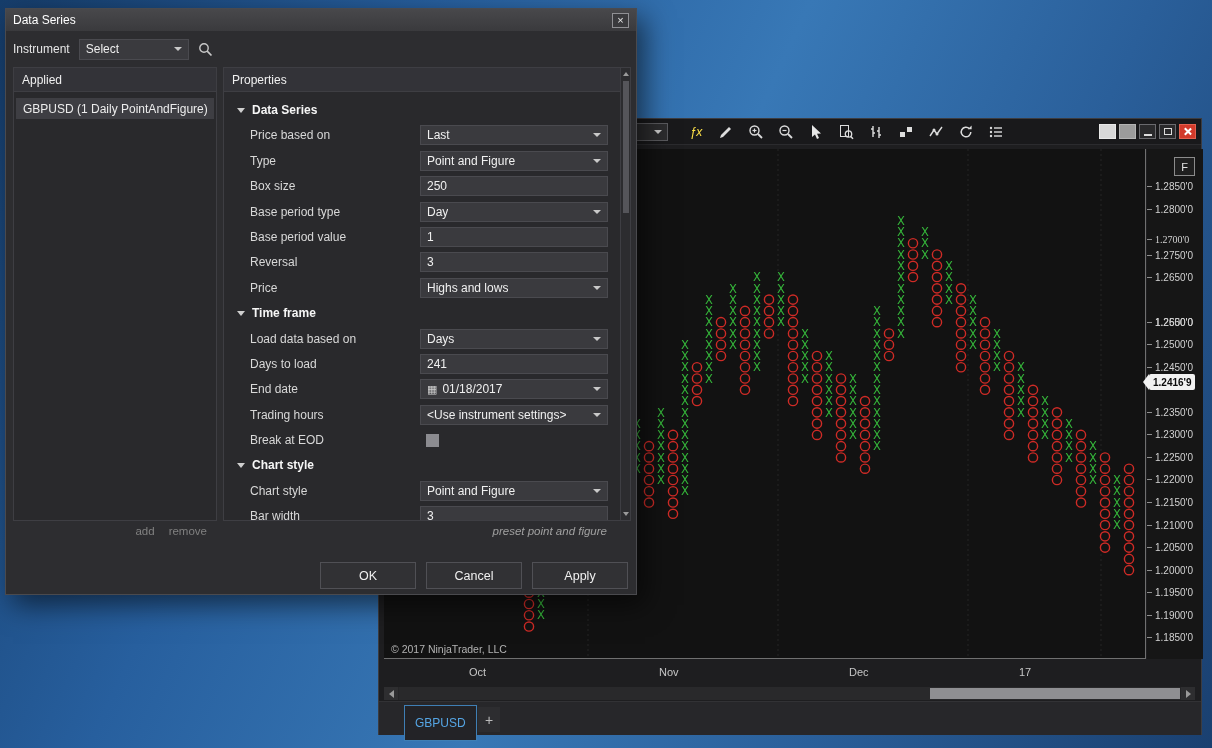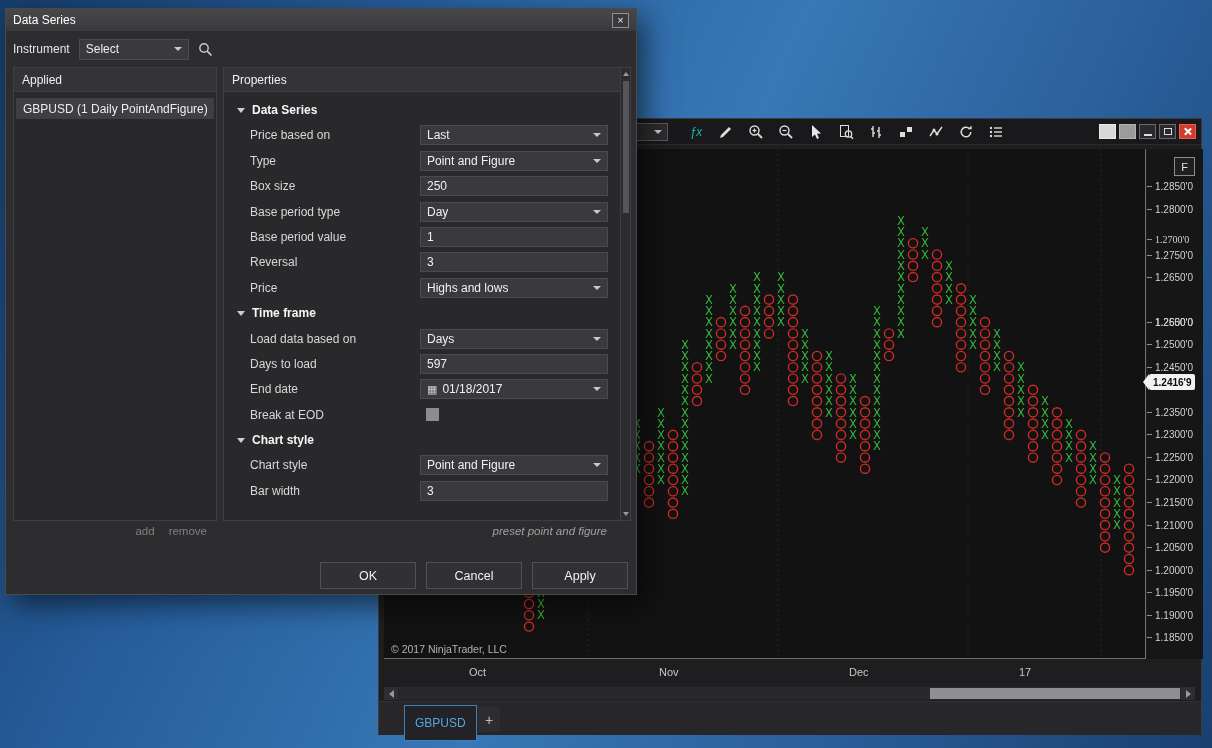--- a/index.html
+++ b/index.html
@@ -8,21 +8,21 @@
   .desktop{position:relative;width:1212px;height:748px;
     background:linear-gradient(115deg,#163d6b 0%,#275f9e 28%,#3878b6 52%,#2a5f9a 74%,#1a4070 100%)}
 
   
   .chart-window{position:absolute;left:378px;top:118px;width:824px;height:617px;
     background:#1e1e20;border:1px solid #3c3c40;z-index:1}
   .chart-toolbar{position:absolute;left:0;top:0;right:0;height:26px;background:#19191b;border-bottom:1px solid #2b2b2e}
   .tb-combo{position:absolute;left:237px;top:4px;width:52px;height:18px;background:#2c2c2e;border:1px solid #5a5a5e;
     color:#c9c9c9;font-size:10px;display:flex;align-items:center;justify-content:space-between;padding:0 5px}
   .tb-icons{position:absolute;left:308px;top:3px;height:20px;display:flex;gap:12px;align-items:center}
-  .tb-icon{width:18px;height:18px;display:flex;align-items:center;justify-content:center;color:#14b8a6;font-size:11px}
+  .tb-icon{width:18px;height:18px;display:flex;align-items:center;justify-content:center;color:#fde047;font-size:11px}
   .tb-icon.fx{font-style:italic;font-size:12px}
   .win-buttons{position:absolute;right:5px;top:5px;display:flex;gap:3px}
   .win-btn{width:17px;height:15px;border:1px solid #6a6a6e;background:#2a2a2c;display:flex;align-items:center;justify-content:center}
   .win-btn.light{background:#d8d8d8;border-color:#e8e8e8}
   .win-btn.mid{background:#9b9b9b;border-color:#b3b3b3}
   .win-btn.close{background:#d23a2b;border-color:#e2604f}
   .min-bar{width:8px;height:2px;background:#ddd;margin-top:7px}
   .max-box{width:8px;height:7px;border:1px solid #ddd}
   .x-glyph{width:9px;height:9px;position:relative}
   .x-glyph::before,.x-glyph::after{content:"";position:absolute;left:4px;top:0;width:1.6px;height:9px;background:#fff}
@@ -791,28 +791,35 @@
           <div class="prow">
             <span class="plabel">Load data based on</span>
             <div class="ctl">
               <span class="val">Days</span>
               <span class="chev"></span>
             </div>
           </div>
           <div class="prow">
             <span class="plabel">Days to load</span>
             <div class="ctl">
-              <span class="val">597</span>
+              <span class="val">241</span>
             </div>
           </div>
           <div class="prow">
             <span class="plabel">End date</span>
             <div class="ctl">
               <span class="cal">▦</span>
               <span class="val">01/18/2017</span>
+              <span class="chev"></span>
+            </div>
+          </div>
+          <div class="prow">
+            <span class="plabel">Trading hours</span>
+            <div class="ctl">
+              <span class="val">&lt;Use instrument settings&gt;</span>
               <span class="chev"></span>
             </div>
           </div>
           <div class="prow">
             <span class="plabel">Break at EOD</span>
             <div class="ctl plain">
               <span class="checkbox"></span>
             </div>
           </div>
           <div class="psection">

